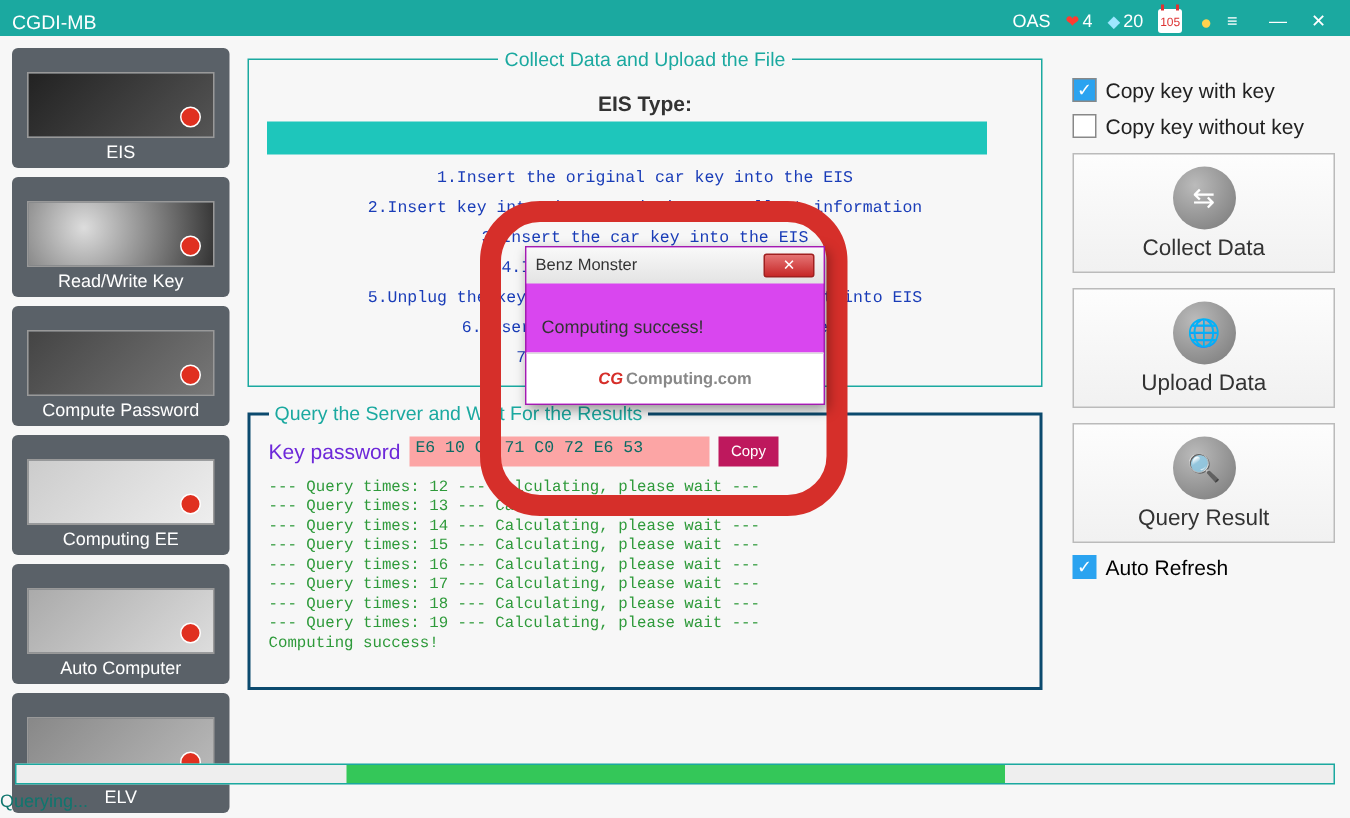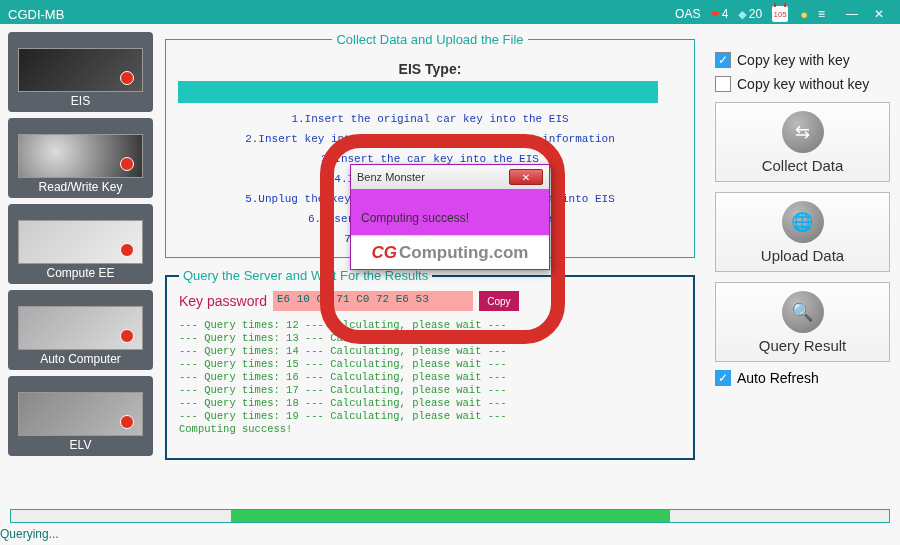--- a/index.html
+++ b/index.html
@@ -36,21 +36,21 @@
   .center { position:absolute; top:8px; left:165px; width:530px; }
   fieldset.collect { border:1px solid #1ba9a0; padding:10px 12px 8px;text-align:center; }
   fieldset legend { color:#1ba9a0; font-size:13px; padding:0 4px; }
   .eis-row { margin:4px 0 6px; }
   .eis-label { color:#333; font-size:14px; font-weight:bold; }
   .eis-field { width:480px; height:22px; background:#1ec6bb; margin-top:4px; }
   .steps { font-family: "Courier New", monospace; font-size:11px; color:#1a3db8; line-height:20px; white-space:pre; margin-top:6px; }
 
   fieldset.query { border:2px solid #0c4a6e; padding:8px 12px 22px; margin-top:10px; }
   .pw-row { display:flex; align-items:center; gap:6px; }
-  .pw-label { color:#be185d; font-size:14px; }
+  .pw-label { color:#6d28d9; font-size:14px; }
   .pw-field { flex:0 0 200px; height:20px; background:#fca5a5; color:#0a6b64; font-family:"Courier New",monospace; font-size:11px; padding:2px 4px; }
   .copy-btn { width:40px; height:20px; background:#be185d; color:#fff; font-size:10px; border:none; cursor:pointer; }
   .log { font-family:"Courier New",monospace; font-size:10.5px; color:#2e9a3a; white-space:pre; margin-top:8px; line-height:13px; }
 
   
   .right { position:absolute; top:28px; right:10px; width:175px; }
   .opt { display:flex; align-items:center; font-size:14px; color:#222; margin-bottom:8px; cursor:pointer; }
   .opt .chk { width:16px; height:16px; border:1px solid #888; margin-right:6px; display:flex; align-items:center; justify-content:center; background:#fff; }
   .opt .chk.on { background:#2aa3f0; color:#fff; font-size:12px; }
   .opt .chk.off { background:#fff; }
@@ -64,21 +64,21 @@
   .progress-fill { height:100%; background:#34c759; width:50%; margin-left:25%; }
   .status { position:absolute; left:0; bottom:4px; font-size:12px; color:#0f766e; }
 
   
   .red-ring { position:absolute; top:110px; left:320px; width:245px; height:210px; border:14px solid #d62f2a; border-radius:40px; pointer-events:none; }
   .dialog { position:absolute; top:140px; left:350px; width:200px; background:#d946ef; border:1px solid #a21caf; box-shadow:2px 3px 8px rgba(0,0,0,.4); }
   .dlg-title { height:24px; background:linear-gradient(#f9f9f9,#e3e3e3); display:flex; align-items:center; padding:0 6px; font-size:11px; color:#333; }
   .dlg-title .sp { flex:1; }
   .dlg-close { width:34px; height:16px; background:linear-gradient(#e57373,#c62828); border:1px solid #a02020; border-radius:2px; color:#fff; font-size:10px; display:flex; align-items:center; justify-content:center; cursor:pointer; }
   .dlg-body { padding:22px 10px 10px; font-size:12px; color:#333; text-align:left; }
-  .dlg-logo { height:34px; background:#fff; border-top:1px solid #ddd; display:flex; align-items:center; justify-content:center; font-size:17px; color:#888; font-weight:bold; }
+  .dlg-logo { height:34px; background:#fff; border-top:1px solid #ddd; display:flex; align-items:center; justify-content:center; font-size:11px; color:#888; font-weight:bold; }
   .dlg-logo .cg{ color:#d62f2a; font-style:italic; font-weight:900; margin-right:2px;}
 </style>
 </head>
 <body>
 
 <div class="titlebar">
   <span class="title">CGDI-MB</span>
   <span class="spacer"></span>
   <span class="tbitem">OAS</span>
   <span class="tbitem">
@@ -108,25 +108,31 @@
           <span class="dot"></span>
         </div>
         <span>EIS</span>
       </div>
     <div class="side-item key">
         <div class="thumb">
           <span class="dot"></span>
         </div>
         <span>Read/Write Key</span>
       </div>
+    <div class="side-item cp">
+        <div class="thumb">
+          <span class="dot"></span>
+        </div>
+        <span>Compute Password</span>
+      </div>
     <div class="side-item ee">
         <div class="thumb">
           <span class="dot"></span>
         </div>
-        <span>Compute EE</span>
+        <span>Computing EE</span>
       </div>
     <div class="side-item ac">
         <div class="thumb">
           <span class="dot"></span>
         </div>
         <span>Auto Computer</span>
       </div>
     <div class="side-item elv">
         <div class="thumb">
           <span class="dot"></span>

